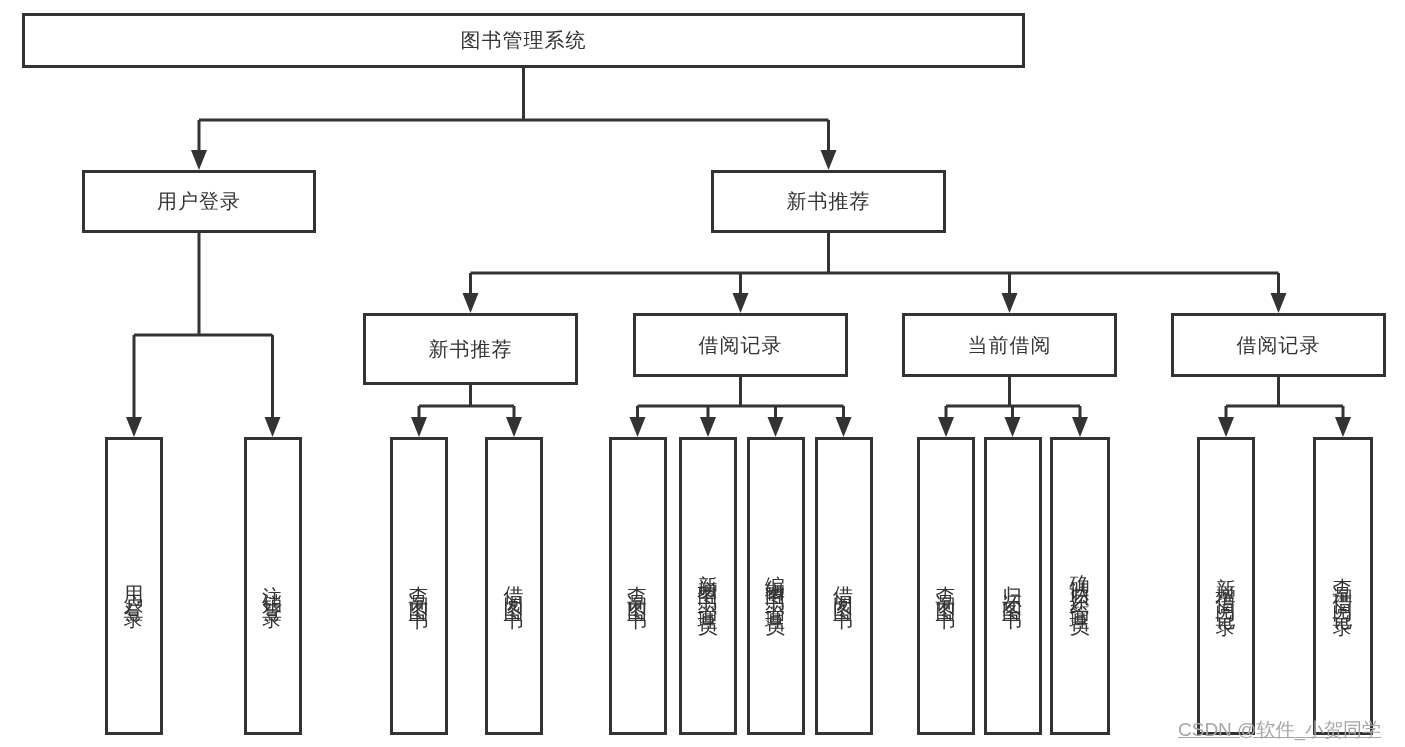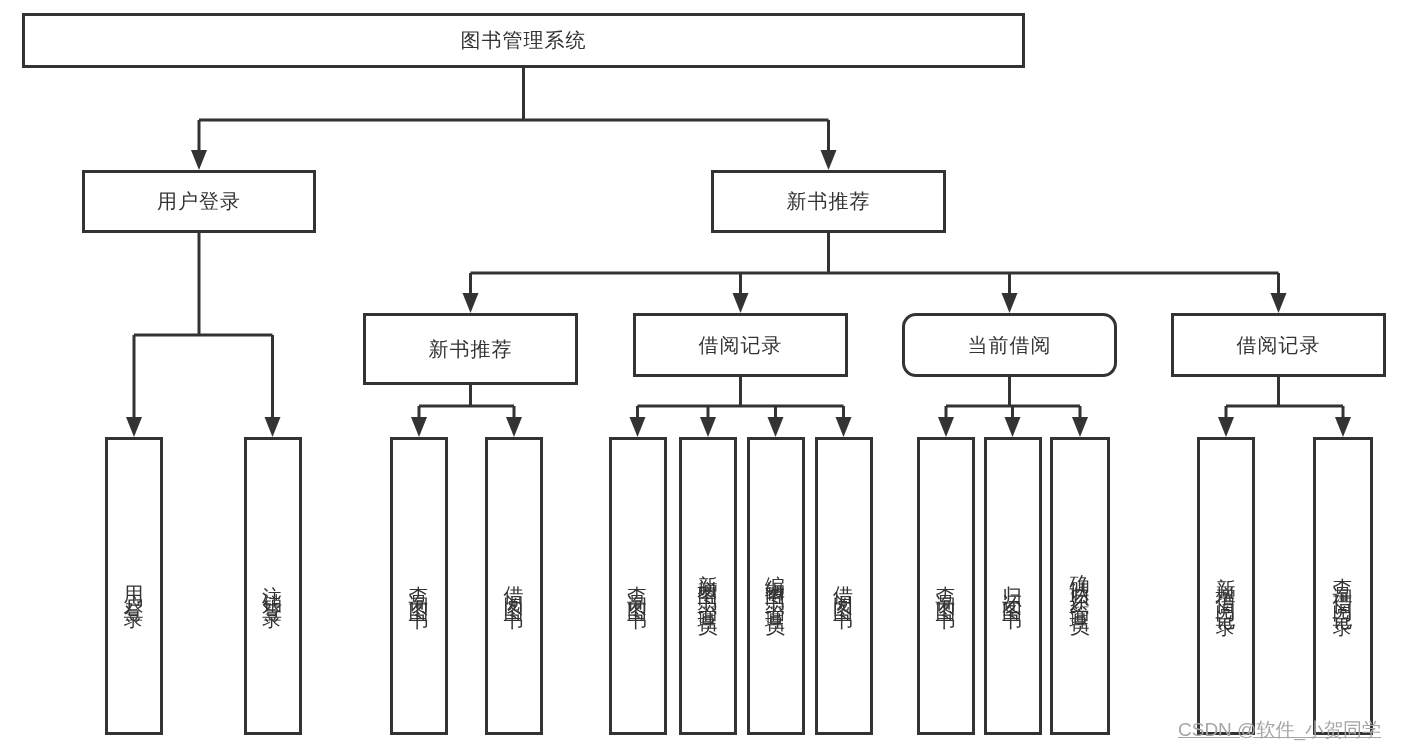--- a/index.html
+++ b/index.html
@@ -110,21 +110,21 @@
     </g>
   </svg>
 
   <div class="node" style="left:22px; top:13px; width:1003px; height:55px;">图书管理系统</div>
 
   <div class="node" style="left:82px; top:170px; width:234px; height:63px;">用户登录</div>
   <div class="node" style="left:711px; top:170px; width:235px; height:63px;">新书推荐</div>
 
   <div class="node" style="left:363px; top:313px; width:215px; height:72px;">新书推荐</div>
   <div class="node" style="left:633px; top:313px; width:215px; height:64px;">借阅记录</div>
-  <div class="node" style="left:902px; top:313px; width:215px; height:64px;border-radius:14px;">当前借阅</div>
+  <div class="node" style="left:902px; top:313px; width:215px; height:64px;">当前借阅</div>
   <div class="node" style="left:1171px; top:313px; width:215px; height:64px;">借阅记录</div>
 
   <div class="leaf" style="left:105px;">
     <span>用户登录</span>
   </div>
   <div class="leaf" style="left:243.5px;">
     <span>注销登录</span>
   </div>
 
   <div class="leaf" style="left:390px;">

